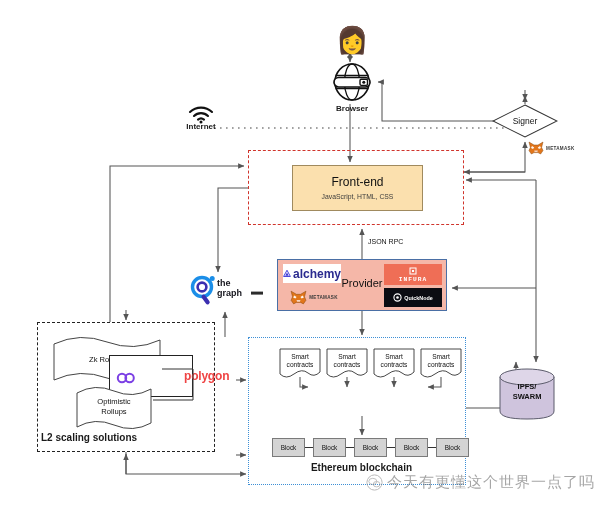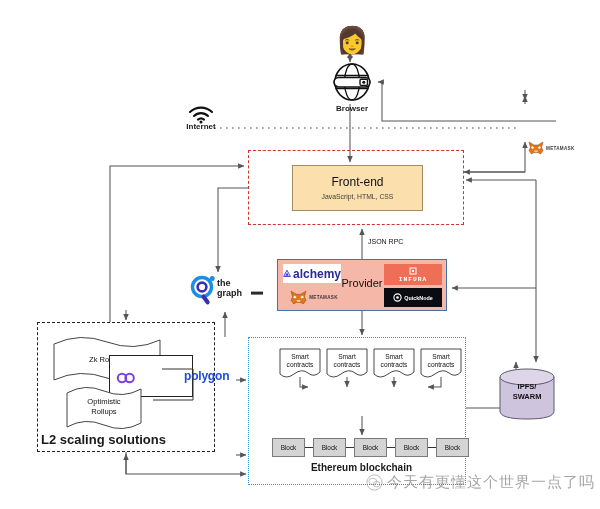--- a/index.html
+++ b/index.html
@@ -62,22 +62,22 @@
   .evm-txt{position:absolute;left:0;top:0;width:100%;height:100%;display:flex;align-items:center;justify-content:center;font-size:8px;color:#111;}
   .blk{position:absolute;top:438px;width:33px;height:19px;background:#d4d4d4;border:1px solid #7a7a7a;}
   .blk-txt{position:absolute;left:0;top:0;width:100%;height:100%;display:flex;align-items:center;justify-content:center;font-size:6.4px;color:#111;}
   .bc-cap{left:299px;top:462px;width:125px;text-align:center;font-size:10px;font-weight:bold;}
 
   
   .l2-zone{left:37px;top:322px;width:178px;height:130px;border:1.4px dashed #222;}
   .wave{position:absolute;}
   .wave-txt{position:absolute;left:0;width:100%;text-align:center;font-size:7.6px;line-height:9.5px;color:#111;}
   .poly-box{left:109px;top:355px;width:84px;height:42px;background:#ffffff;border:1px solid #222;}
-  .poly-txt{position:absolute;left:30px;top:13px;font-size:12px;font-weight:bold;color:#1d4ed8;letter-spacing:-.2px;padding-left:44px;}
-  .l2-cap{left:41px;top:432px;font-size:13px;font-weight:bold;}
+  .poly-txt{position:absolute;left:30px;top:13px;font-size:12px;font-weight:bold;color:#ef4444;letter-spacing:-.2px;padding-left:44px;}
+  .l2-cap{left:41px;top:432px;font-size:10px;font-weight:bold;}
 
   
   .ipfs{left:498px;top:368px;width:58px;height:52px;}
   .ipfs-txt{position:absolute;left:0;top:14px;width:100%;text-align:center;font-size:7.5px;font-weight:bold;line-height:10px;color:#111;}
 
   
   .wm{left:366px;top:470px;width:230px;height:24px;display:flex;align-items:center;gap:4px;opacity:.62;}
   .wm-txt{font-size:15px;color:#6f6f6f;letter-spacing:1px;font-family:"DejaVu Sans",sans-serif;}
 </style>
 </head>
@@ -159,20 +159,26 @@
   <div class="node wifi">
     <svg width="26" height="18" viewBox="0 0 26 18">
       <path d="M2,6 A16,16 0 0 1 24,6" fill="none" stroke="#111" stroke-width="2.1" stroke-linecap="round"></path>
       <path d="M6,10 A10,10 0 0 1 20,10" fill="none" stroke="#111" stroke-width="2.1" stroke-linecap="round"></path>
       <path d="M10,13.6 A4.6,4.6 0 0 1 16,13.6" fill="none" stroke="#111" stroke-width="2.1" stroke-linecap="round"></path>
       <circle cx="13" cy="16" r="1.5" fill="#111"></circle>
     </svg>
   </div>
   <div class="node internet-cap">Internet</div>
 
+  <div class="node signer">
+    <svg width="66" height="34" viewBox="0 0 66 34">
+      <path d="M33,1 L65,17 L33,33 L1,17 Z" fill="#fff" stroke="#333" stroke-width="1.1"></path>
+    </svg>
+    <div class="signer-txt">Signer</div>
+  </div>
   <div class="node mm-signer">
     <svg width="16" height="14" viewBox="0 0 16 14">
       <path d="M1,1 L6,4 H10 L15,1 L13.6,6.4 L15,9.6 L12.6,13 L10,11.6 H6 L3.4,13 L1,9.6 L2.4,6.4 Z" fill="#e2761b" stroke="#8a4a10" stroke-width=".5"></path>
       <path d="M4,5 L6.2,6.6 L5,8 L3,7 Z M12,5 L9.8,6.6 L11,8 L13,7 Z" fill="#fff6ef"></path>
       <path d="M6.2,9.4 H9.8 L9.4,11 H6.6 Z" fill="#f6d5c0"></path>
     </svg>
     <span class="mmtxt">METAMASK</span>
   </div>
 
   <div class="node fe-zone"></div>
@@ -320,21 +326,21 @@
   </div>
 
   <div class="node poly-box">
     <svg style="position:absolute;left:6px;top:14px" width="20" height="16" viewBox="0 0 20 16">
       <circle cx="6" cy="8" r="4.2" fill="none" stroke="#7b3fe4" stroke-width="2"></circle>
       <circle cx="13.6" cy="8" r="4.2" fill="none" stroke="#7b3fe4" stroke-width="2"></circle>
     </svg>
     <div class="poly-txt">polygon</div>
   </div>
 
-  <div class="node wave" style="left:65px;top:386px;width:78px;height:46px">
+  <div class="node wave" style="left:75px;top:386px;width:78px;height:46px">
     <svg width="78" height="46" viewBox="0 0 78 46">
       <path d="M2,7 Q20,-3 39,5 Q58,13 76,3 L76,37 Q58,47 39,39 Q20,31 2,41 Z" fill="#fff" stroke="#444" stroke-width="1"></path>
     </svg>
     <div class="wave-txt" style="top:11px">Optimistic</div>
     <div class="wave-txt" style="top:21px">Rollups</div>
   </div>
 
   <svg style="position:absolute;left:37px;top:322px;width:178px;height:130px;pointer-events:none" viewBox="0 0 178 130">
     <g fill="none" stroke="#333" stroke-width="1">
       <path d="M125,47 L156,47 L156,78 L116,78"></path>

